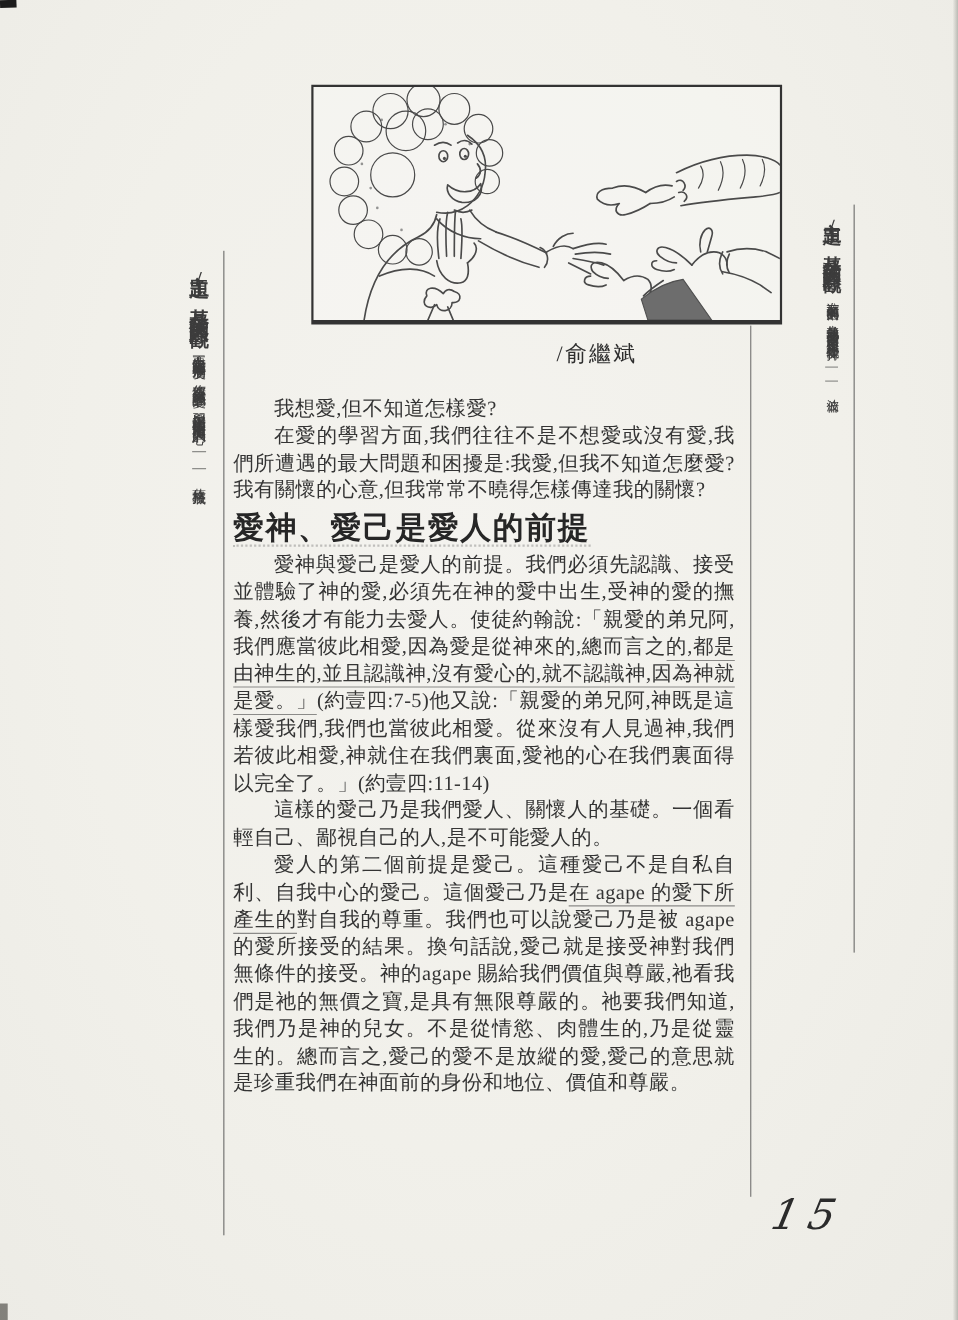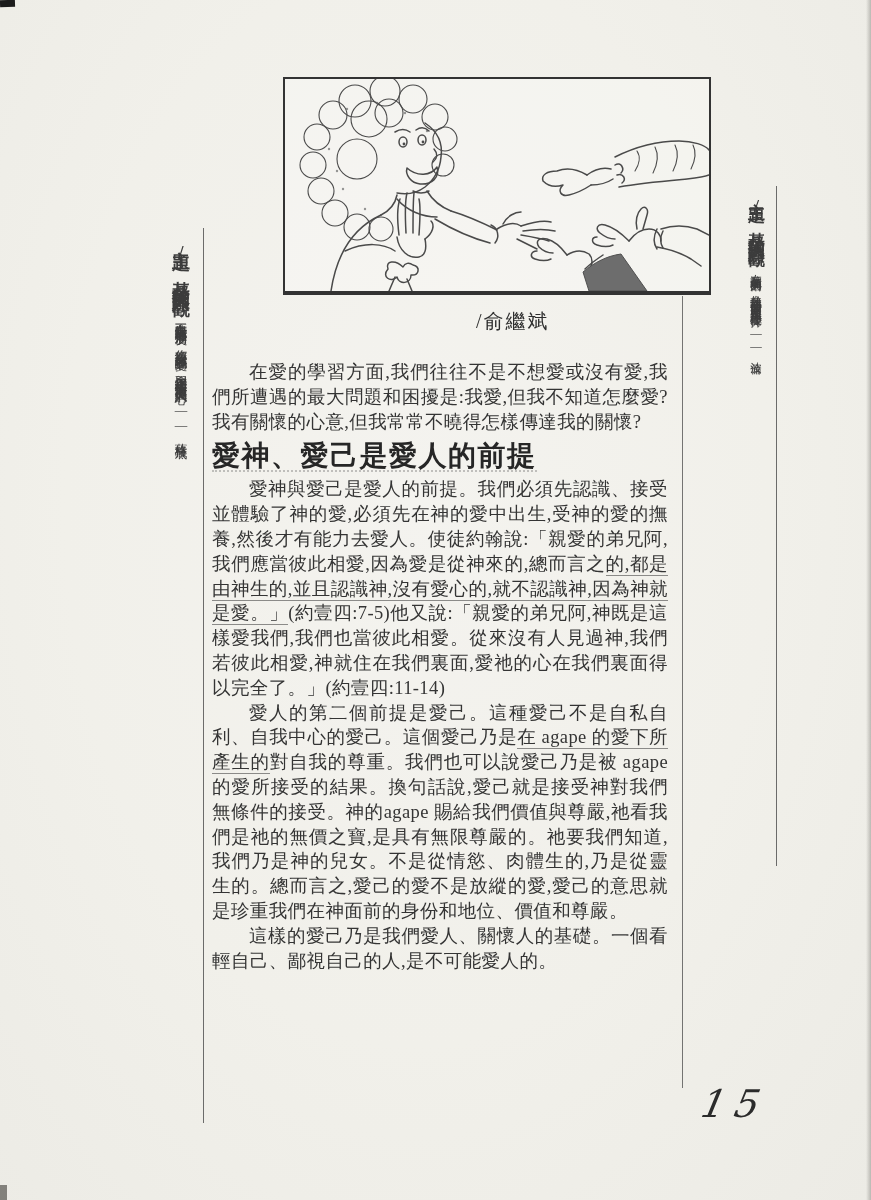--- a/index.html
+++ b/index.html
@@ -46,21 +46,21 @@
     background:rgba(255,255,255,.25);
   }
   .illu-frame svg{display:block;width:424px;height:212px;}
 
   
   .title{
     position:absolute;left:211px;top:294px;
     font-size:38px;font-weight:900;letter-spacing:3px;color:#1e1e1e;
     text-shadow:0 0 1px #1e1e1e;
   }
-  .author{position:absolute;left:476px;top:308px;font-size:20px;letter-spacing:2px;color:#2e2e2e;}
+  .author{position:absolute;left:506px;top:308px;font-size:20px;letter-spacing:2px;color:#2e2e2e;}
 
   
   .bodycol{position:absolute;left:212px;top:360px;width:456px;}
   .bodycol p.para{
     margin:0;font-size:18.5px;line-height:24.8px;letter-spacing:.4px;
     text-indent:2em;text-align:justify;color:#343434;
   }
   .bodycol .u{border-bottom:1.5px solid rgba(70,70,70,.6);padding-bottom:1px;}
   .section-heading{
     display:inline-block;margin:9px 0 5px;
@@ -207,25 +207,26 @@
           <path d="M372 150 C368 158 368 164 372 170 M378 152 C375 158 375 164 378 169"></path>
         </g>
       </g>
     </svg>
   </div>
 
   <div class="author">/俞繼斌</div>
 
   <div class="bodycol">
     <div>
+        <p class="para"><span>我想愛,但不知道怎樣愛?</span></p>
         <p class="para"><span>在愛的學習方面,我們往往不是不想愛或沒有愛,我們所遭遇的最大問題和困擾是:我愛,但我不知道怎麼愛?我有關懷的心意,但我常常不曉得怎樣傳達我的關懷?</span></p>
       </div>
     <div class="heading-row"><span class="section-heading">愛神、愛己是愛人的前提</span></div>
     <div>
         <p class="para"><span>愛神與愛己是愛人的前提。我們必須先認識、接受並體驗了神的愛,必須先在神的愛中出生,受神的愛的撫養,然後才有能力去愛人。使徒約翰說:「親愛的弟兄阿,我們應當彼此相愛,因為愛是從神來的,總而言之</span><span class="u">的,都是由神生的,並且認識神,沒有愛心的,就不認識神,因為神就是愛。」</span><span>(約壹四:7-5)他又說:「親愛的弟兄阿,神既是這樣愛我們,我們也當彼此相愛。從來沒有人見過神,我們若彼此相愛,神就住在我們裏面,愛祂的心在我們裏面得以完全了。」(約壹四:11-14)</span></p>
+        <p class="para"><span>這樣的愛己乃是我們愛人、關懷人的基礎。一個看輕自己、鄙視自己的人,是不可能愛人的。</span></p>
         <p class="para"><span>愛人的第二個前提是愛己。這種愛己不是自私自利、自我中心的愛己。這個愛己乃是</span><span class="u">在 agape 的愛下所產生的</span><span>對自我的尊重。我們也可以說愛己乃是被 agape 的愛所接受的結果。換句話說,愛己就是接受神對我們無條件的接受。神的agape 賜給我們價值與尊嚴,祂看我們是祂的無價之寶,是具有無限尊嚴的。祂要我們知道,我們乃是神的兒女。不是從情慾、肉體生的,乃是從靈生的。總而言之,愛己的愛不是放縱的愛,愛己的意思就是珍重我們在神面前的身份和地位、價值和尊嚴。</span></p>
-        <p class="para"><span>這樣的愛己乃是我們愛人、關懷人的基礎。一個看輕自己、鄙視自己的人,是不可能愛人的。</span></p>
       </div>
   </div>
 
   <div class="pagenum">15</div>
 
 </div>
 
 </body></html>

